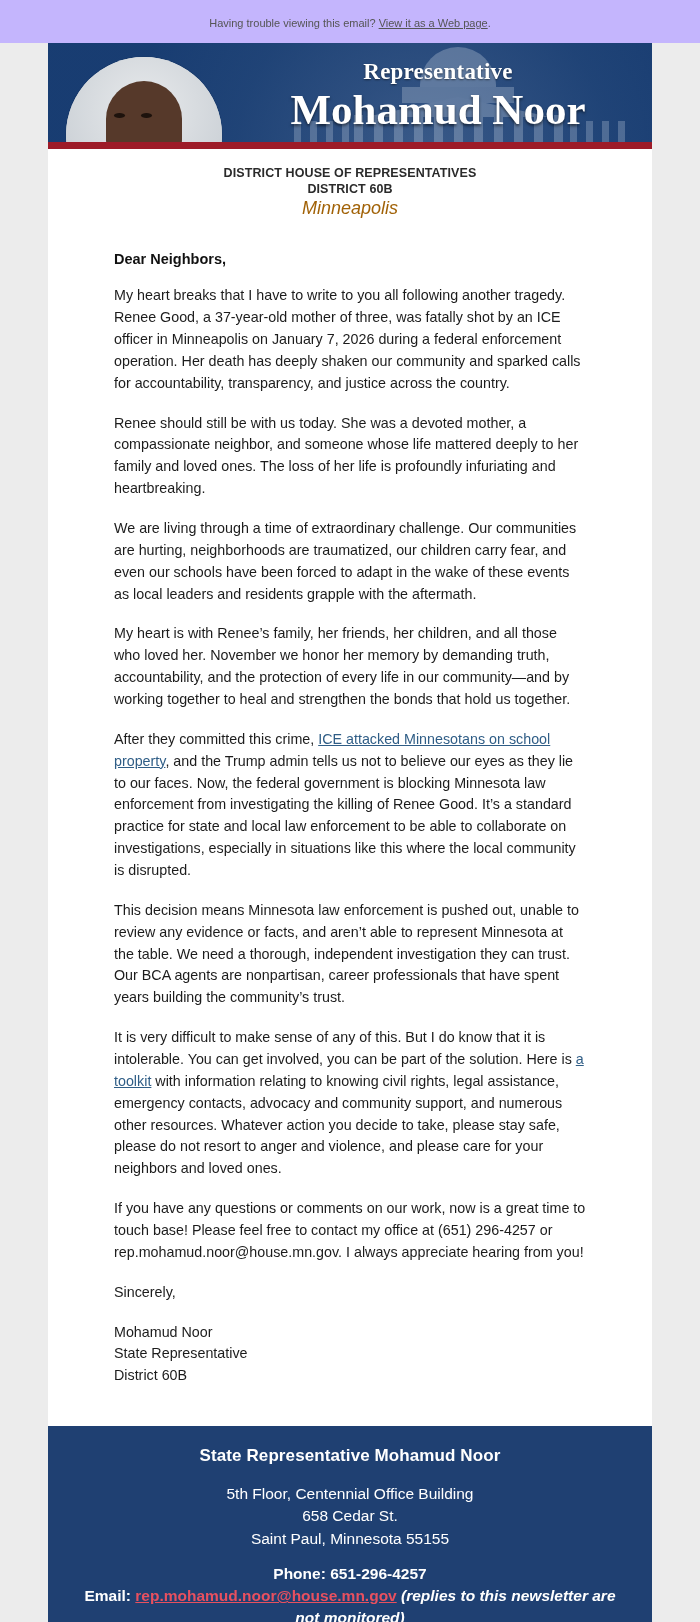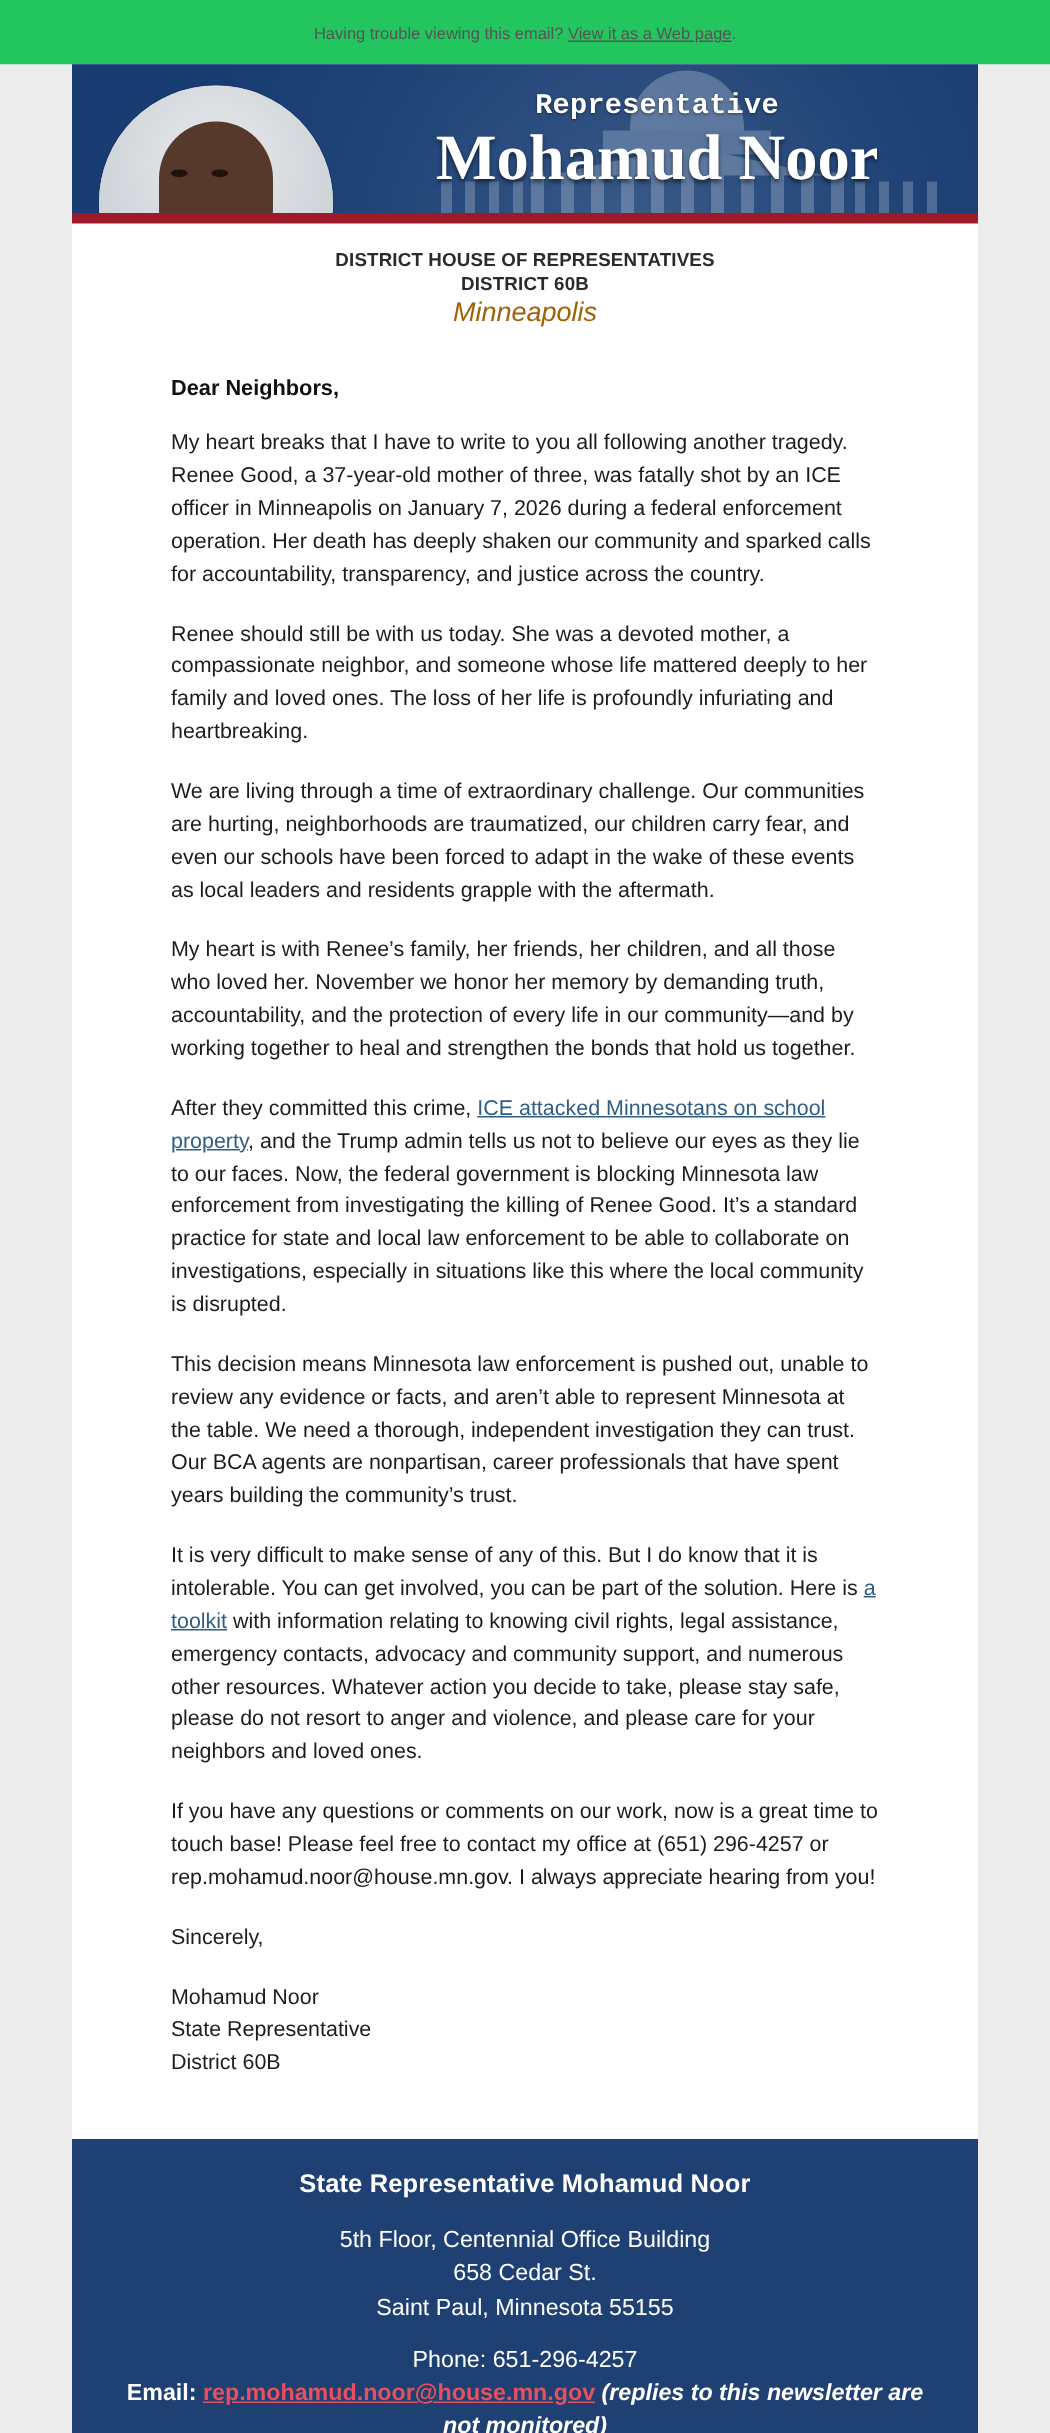--- a/index.html
+++ b/index.html
@@ -13,21 +13,21 @@
     color: #222;
     -webkit-font-smoothing: antialiased;
   }
 
   
   .preheader {
     text-align: center;
     font-size: 11px;
     color: #555;
     padding: 17px 0 14px 0;
-    background: #22c55e;
+    background: #c4b5fd;
   }
   .preheader a {
     color: #555;
     text-decoration: underline;
   }
 
   
   .email-wrap {
     background: #ececec;
     padding: 0 48px;
@@ -158,22 +158,22 @@
   .mast-text {
     position: absolute;
     left: 190px;
     right: 14px;
     top: 16px;
     text-align: center;
     color: #ffffff;
     z-index: 4;
   }
   .mast-rep {
-    font-family: Liberation Mono, monospace;
-    font-size: 19px;
+    font-family: Liberation Serif, serif;
+    font-size: 23px;
     font-weight: bold;
     letter-spacing: .2px;
     text-shadow: 0 1px 2px rgba(0,0,0,.5);
   }
   .mast-name {
     font-family: "Liberation Serif", serif;
     font-size: 43px;
     font-weight: bold;
     line-height: 1.08;
     margin-top: 2px;
@@ -264,21 +264,21 @@
     margin-bottom: 17px;
   }
   .bf-addr {
     font-size: 15.5px;
     font-weight: normal;
     line-height: 1.45;
     margin-bottom: 15px;
   }
   .bf-phone {
     font-size: 15.5px;
-    font-weight: normal;
+    font-weight: bold;
     margin-bottom: 2px;
   }
   .bf-contact {
     font-size: 15.5px;
     font-weight: bold;
     line-height: 1.42;
   }
   .bf-contact a {
     color: #e8505f;
     text-decoration: underline;

